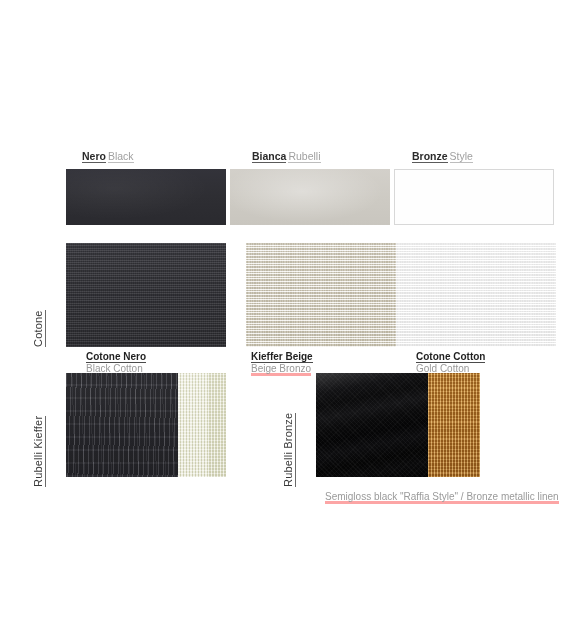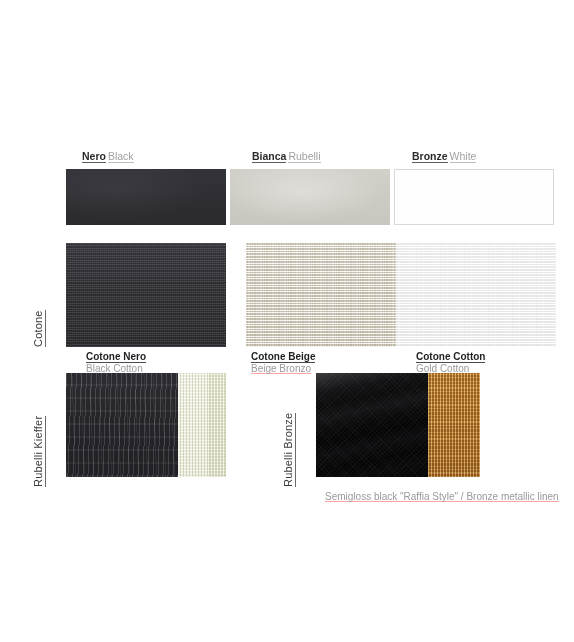--- a/index.html
+++ b/index.html
@@ -171,21 +171,21 @@
   .cap .it {
     display: inline-block;
     color: #1f1f1f;
     font-weight: 700;
     border-bottom: 1px solid #4a4a4a;
   }
   .cap .en {
     display: inline-block;
     color: #9a9a9a;
     font-weight: 400;
-    border-bottom: 1px solid #fca5a5;
+    border-bottom: 3px solid #fca5a5;
     margin-top: 1px;
   }
 
   
   .vlabel {
     position: absolute;
     transform-origin: left bottom;
     transform: rotate(-90deg);
     font-size: 11px;
     color: #3a3a3a;
@@ -202,42 +202,42 @@
 
   <div class="col-head" style="left:62px; top:143px;">
     <span class="it">Nero</span><span class="en">Black</span>
   </div>
 
   <div class="col-head" style="left:232px; top:143px;">
     <span class="it">Bianca</span><span class="en">Rubelli</span>
   </div>
 
   <div class="col-head" style="left:392px; top:143px;">
-    <span class="it">Bronze</span><span class="en">White</span>
+    <span class="it">Bronze</span><span class="en">Style</span>
   </div>
 
   <div class="sw sw-plain-black" style="left:46px; top:162px; width:160px; height:56px;"></div>
 
   <div class="sw sw-plain-titanium" style="left:210px; top:162px; width:160px; height:56px;"></div>
 
   <div class="sw sw-plain-white" style="left:374px; top:162px; width:160px; height:56px;"></div>
 
   <div class="sw weave-black" style="left:46px; top:236px; width:160px; height:104px;"></div>
 
   <div class="sw weave-beige" style="left:226px; top:236px; width:160px; height:104px;"></div>
 
   <div class="sw weave-white" style="left:376px; top:236px; width:160px; height:104px;"></div>
 
   <div class="cap" style="left:66px; top:345px;">
     <span class="it">Cotone Nero</span><br>
     <span class="en">Black Cotton</span>
   </div>
 
   <div class="cap" style="left:231px; top:345px;">
-    <span class="it">Cotone Beige</span><br>
+    <span class="it">Kieffer Beige</span><br>
     <span class="en">Beige Bronzo</span>
   </div>
 
   <div class="cap" style="left:396px; top:345px;">
     <span class="it">Cotone Cotton</span><br>
     <span class="en">Gold Cotton</span>
   </div>
 
   <div class="sw sw-split" style="left:46px; top:366px; width:160px; height:104px;">
     <div class="taffeta-black" style="width:70%;"></div>

